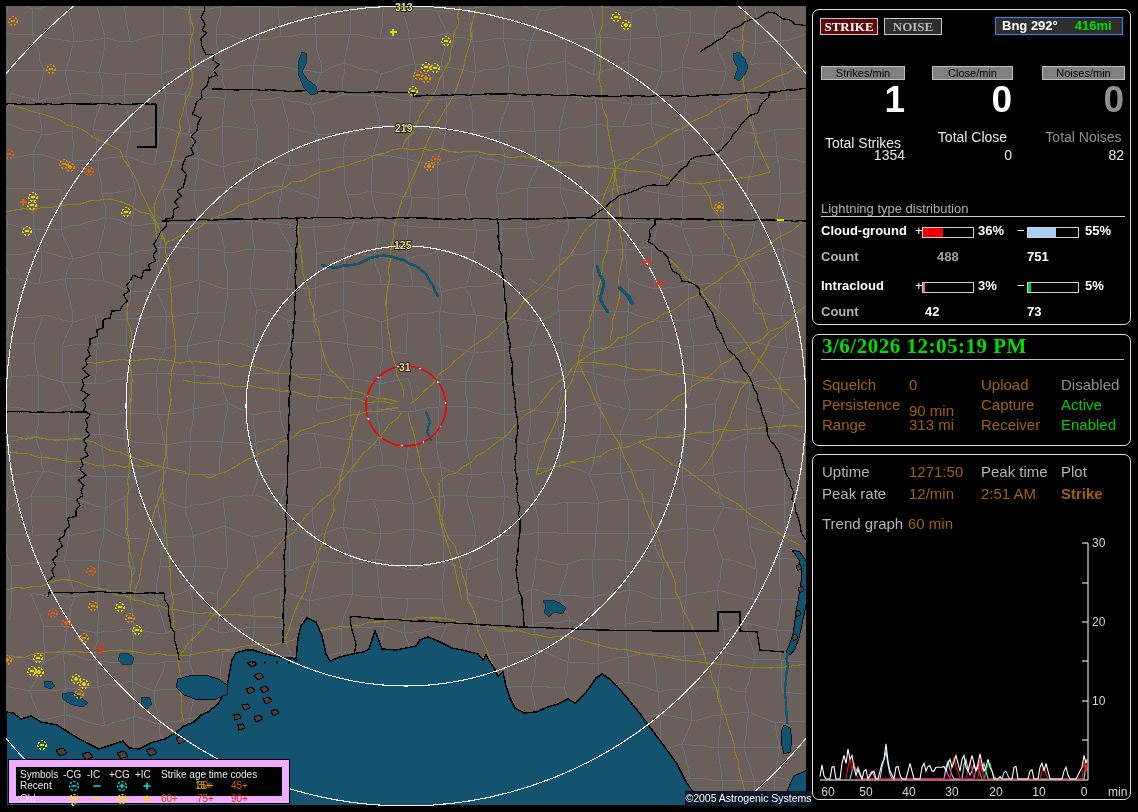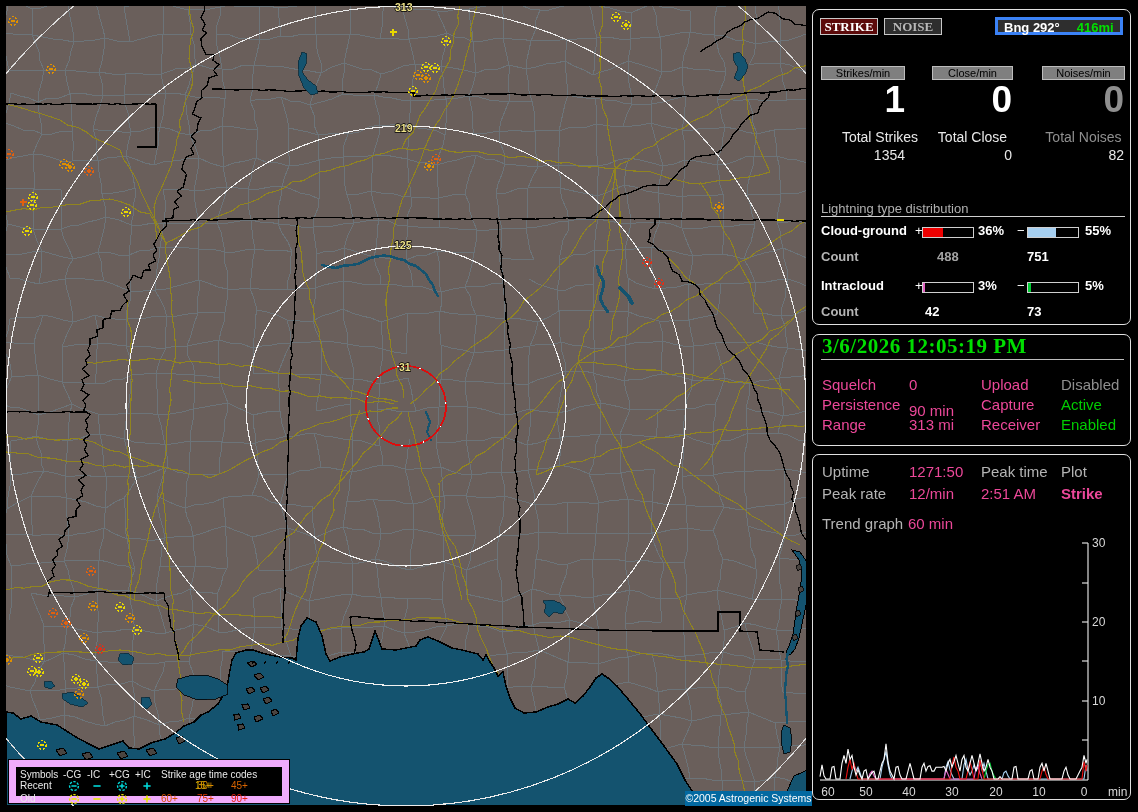--- a/index.html
+++ b/index.html
@@ -3,46 +3,46 @@
 * { margin:0; padding:0; box-sizing:border-box; }
 html,body { width:1138px; height:812px; background:#000; font-family:"Liberation Sans",sans-serif; }
 #map { position:absolute; left:6px; top:6px; width:800px; height:800px; }
 #legend { position:absolute; left:9px; top:760px; width:280px; height:43px; background:#000;
   border:7px solid #f0abfc; box-shadow:0 0 0 1px #000; z-index:5;text-align:right; }
 .lg { position:absolute; left:0; width:244px; height:13px; font-size:10px; color:#e8e8e8; }
 .lg span { position:absolute; top:0; white-space:nowrap; }
 .r1 { top:2px; } .r2 { top:13px; } .r3 { top:26px; }
 .c1 { color:#d8b400;margin-left:34px; } .c2 { color:#d88c00; } .c3 { color:#d86400; }
 .c4 { color:#d85000; } .c5 { color:#d83800; } .c6 { color:#e82010; }
-#copy { position:absolute; left:685px; top:791px; width:127px; height:15px; background:#0369a1;
+#copy { position:absolute; left:685px; top:791px; width:127px; height:15px; background:#0f172a;
   color:#fff; font-size:10.5px; text-align:center; z-index:5; line-height:15px; white-space:nowrap; }
 .panel { position:absolute; left:812px; width:319px; background:#000; border:1px solid #e0e0e0; border-radius:7px; }
 #p1 { top:9px; height:316px; }
 #p2 { top:334px; height:112px; }
 #p3 { top:454px; height:346px; }
 .btn { position:absolute; font-family:"Liberation Serif",serif; font-weight:bold; font-size:13px;
   text-align:center; border:1px solid #c8c8c8; height:17px; line-height:15px; }
 #bstrike { left:7px; top:8px; width:58px; background:#5c0a0a; color:#fff; }
 #bnoise { left:71px; top:8px; width:58px; background:#2e2e2e; color:#b8b8b8; }
 #bng { position:absolute; left:182px; top:7px; width:128px; height:18px; background:#2e2e2e;
-  border:3px solid #3b82f6; color:#fff; font-weight:bold; font-size:13px; line-height:16px; padding-left:6px; }
+  border:1px solid #3b82f6; color:#fff; font-weight:bold; font-size:13px; line-height:16px; padding-left:6px; }
 #bng i { font-style:normal; color:#00e000; margin-left:17px; }
 .hd { position:absolute; top:56px; height:14px; background:#7f7f7f; border:1px solid #bdbdbd;
   color:#000; font-size:11px; text-align:center; line-height:12px; }
 .num { position:absolute; top:69px; font-size:37px; font-weight:bold; color:#fff; text-align:right; }
 .tot { position:absolute; top:119px; font-size:14px; color:#e8e8e8; text-align:center; }
 .tval { position:absolute; top:137px; font-size:14px; color:#e8e8e8; text-align:right; }
 .gray { color:#8f8f8f !important; }
 #ltd { position:absolute; left:8px; top:192px; width:304px; font-size:13px; color:#b0b0b0;
   border-bottom:1px solid #d0d0d0; line-height:14px; }
 .drow { position:absolute; left:8px; width:305px; font-size:13px; font-weight:bold; color:#fff; height:13px; }
 .drow span { position:absolute; top:0; }
 .bar { position:absolute; display:inline-block; width:52px; height:11px; border:1px solid #d0d0d0; background:#000; }
 .bar span { position:absolute; left:0; top:0; bottom:0; display:block; }
-.p2txt, .p3txt { position:absolute; font-size:15px; color:#ec4899; white-space:nowrap; }
+.p2txt, .p3txt { position:absolute; font-size:15px; color:#a16207; white-space:nowrap; }
 .lab { color:#b4b4b4; }
 .green { color:#00cc00; }
 #date { position:absolute; left:9px; top:-1px; width:300px; font-family:"Liberation Serif",serif;
   font-weight:bold; font-size:21px; letter-spacing:0.5px; color:#00dd00; }
 .hr { position:absolute; left:8px; top:24px; width:303px; border-bottom:1px solid #bdbdbd; }
 .gx { font-size:12px; fill:#d8d8d8; font-family:"Liberation Sans",sans-serif; }
 </style></head><body>
 <div id="map">
     <svg width="800" height="800" viewBox="0 0 800 800" shape-rendering="crispEdges" style="position:absolute;left:0;top:0;overflow:visible">
 <defs>
@@ -304,21 +304,21 @@
 <div class="panel" id="p1">
   <div class="btn" id="bstrike">STRIKE</div>
   <div class="btn" id="bnoise">NOISE</div>
   <div id="bng">Bng 292°<i>416mi</i></div>
   <div class="hd" style="left:8px;width:84px;">Strikes/min</div>
   <div class="hd" style="left:119px;width:81px;">Close/min</div>
   <div class="hd" style="left:229px;width:83px;">Noises/min</div>
   <div class="num" style="left:12px;width:80px;">1</div>
   <div class="num" style="left:119px;width:80px;">0</div>
   <div class="num gray" style="left:231px;width:80px;">0</div>
-  <div class="tot" style="left:25px;width:84px;">Total Strikes</div>
+  <div class="tot" style="left:8px;width:84px;margin-top:6px;">Total Strikes</div>
   <div class="tot" style="left:119px;width:81px;">Total Close</div>
   <div class="tot gray" style="left:229px;width:83px;">Total Noises</div>
   <div class="tval" style="left:12px;width:80px;">1354</div>
   <div class="tval" style="left:119px;width:80px;">0</div>
   <div class="tval" style="left:231px;width:80px;">82</div>
   <div id="ltd">Lightning type distribution</div>
   <div class="drow" style="top:213px;">
     <span style="left:0">Cloud-ground</span>
       <span style="left:94px;font-weight:normal">+</span>
     <span class="bar" style="left:101px;top:4px;">

